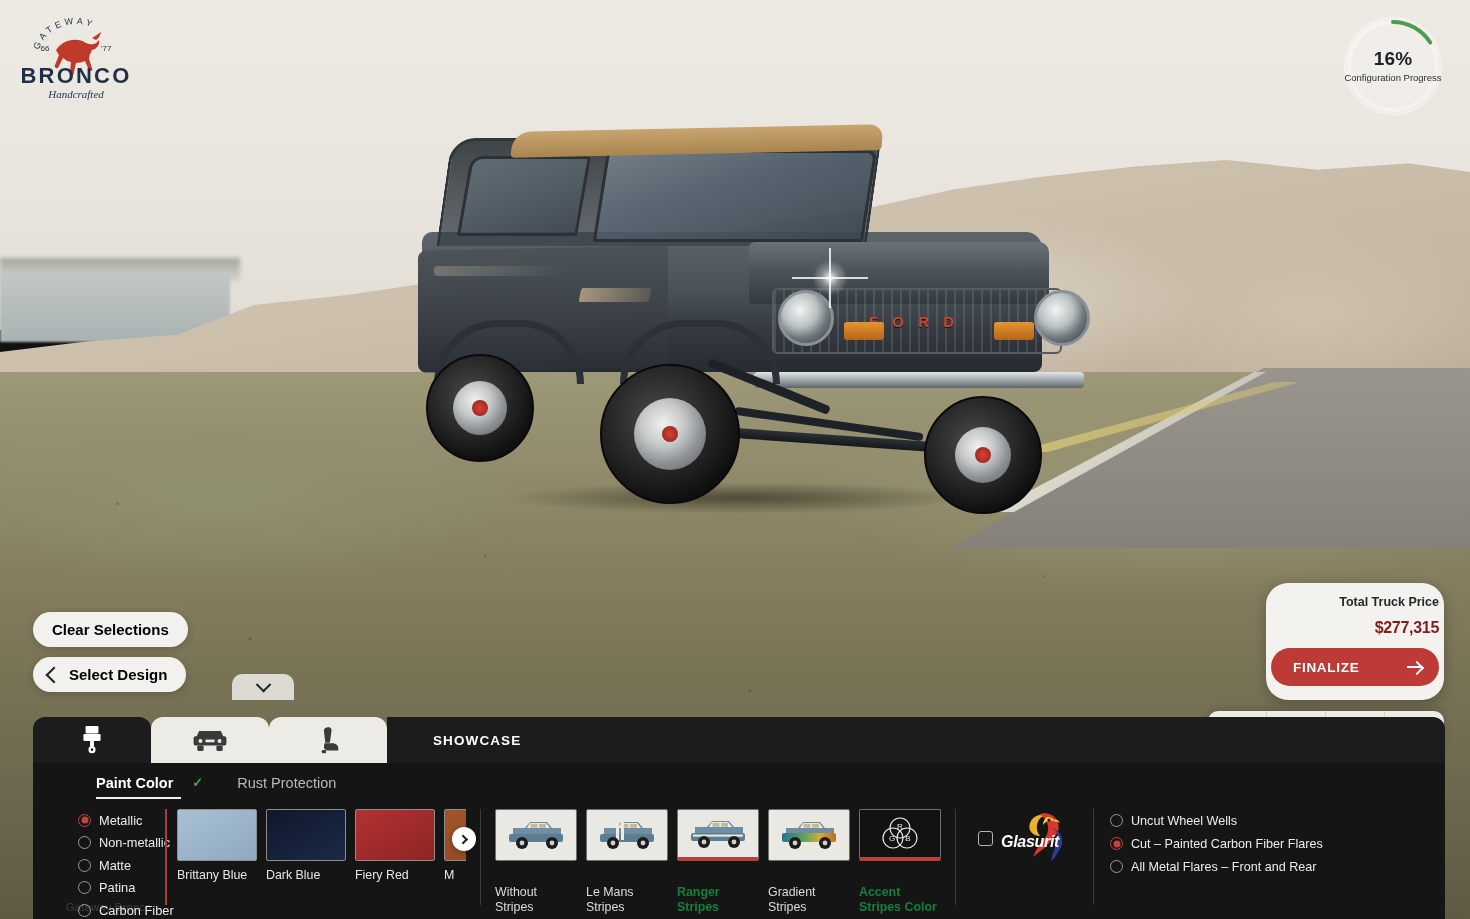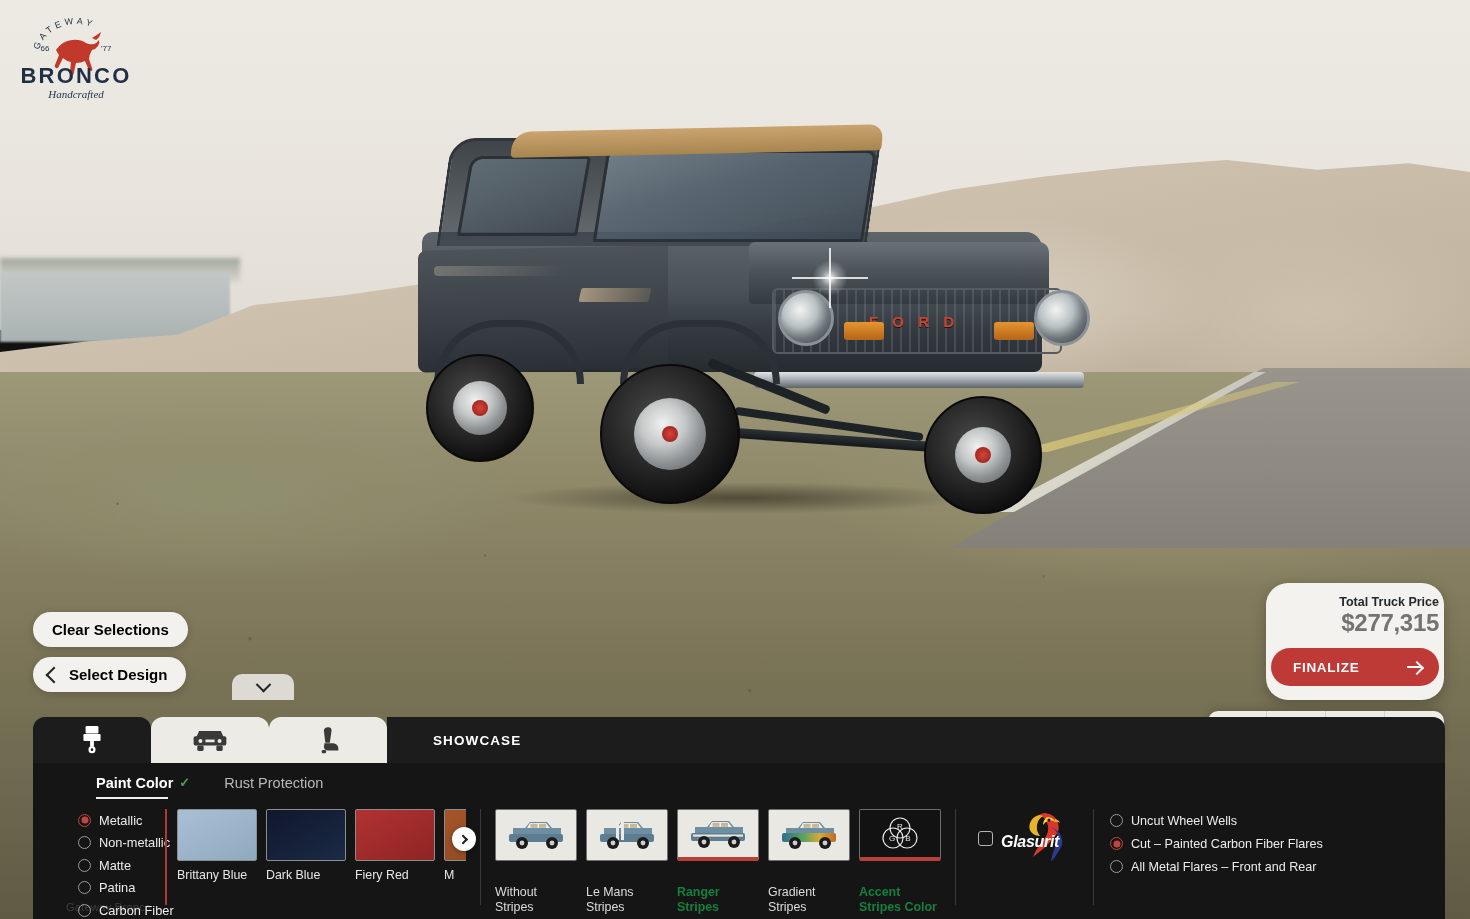--- a/index.html
+++ b/index.html
@@ -269,21 +269,21 @@
 
   
   .price-card {
     position: absolute; right: 26px; top: 583px; width: 178px;
     background: #f3f2ee; border-radius: 22px;
     padding: 12px 5px 14px;
     box-shadow: 0 4px 14px rgba(0,0,0,.25);
     text-align: right;
   }
   .price-card .ptitle { font-size: 12.5px; color: #24282c; font-weight: 600; }
-  .price-card .pval { font-size: 24px; font-weight: 700; color: #737373; margin-top: 0; letter-spacing: -.3px; }
+  .price-card .pval { font-size: 16px; font-weight: 700; color: #7f1d1d; margin-top: 10px; letter-spacing: -.3px; }
   .finalize {
     margin-top: 11px; height: 38px; border-radius: 20px;
     background: #be3a36; color: #fff;
     display: flex; align-items: center; justify-content: space-between;
     padding: 0 16px 0 22px;
     font-size: 13.5px; font-weight: 700; letter-spacing: .7px;
     cursor: pointer;
   }
   .arrow-right { width: 16px; height: 16px; position: relative; }
   .arrow-right::before { content:""; position:absolute; left:0; top:7px; width:15px; height:2px; background:#fff; }
@@ -320,21 +320,21 @@
     flex: 1; height: 46px; background: #1c1c1c;
     display:flex; align-items:center; padding-left: 46px;
     color: #fff; font-size: 13.5px; font-weight: 700; letter-spacing: 1.1px;
     border-radius: 0 12px 0 0;
     cursor: pointer;
   }
   .panel-body { background: #151515; border-radius: 0 0 0 0; padding: 0; }
   .subtabs { display: flex; align-items: center; gap: 34px; padding: 12px 58px 0 63px; }
   .subtab {
     font-size: 14.5px; color: #b9b9b9; padding-bottom: 8px; position: relative;
-    cursor: pointer; display: flex; align-items: flex-start; gap: 6px;
+    cursor: pointer; display: flex; align-items: flex-start; gap: 19px;
   }
   .subtab.active { color: #fff; font-weight: 700; }
   .subtab.active::after {
     content:""; position:absolute; left:0; right:22px; bottom:0; height:2px; background:#efefef;
   }
   .check { color: #49a14a; font-size: 13px; font-weight: 700; }
 
   .options-row {
     display: flex; align-items: flex-start;
     padding: 10px 0 0 0; position: relative; height: 120px;
@@ -481,20 +481,28 @@
       <text x="79" y="41" font-family="Liberation Sans, sans-serif" font-size="8" fill="#1f3046">'77</text>
       <g fill="#c0392b">
         <path d="M34 40 q6-9 16-10 q8-1 14 3 q4 2 8 1 q3-1 5-4 q1 3-1 6 q-2 3-6 4 q-3 5-3 9 l3 9 q1 3-1 3 q-2 0-3-3 l-3-7 q-4 2-9 2 l-2 9 q0 3-2 3 q-2 0-2-3 l1-10 q-5-1-8-4 l-4 8 q-1 3-3 2 q-2-1-1-3 l4-10 q-2-3-3-5z"></path>
         <path d="M70 28 q5-3 9-6 q-1 5-5 8z"></path>
       </g>
       <text x="54" y="73" text-anchor="middle" font-family="Liberation Sans, sans-serif" font-size="22" font-weight="700" letter-spacing="2.2" fill="#1f3046">BRONCO</text>
       <text x="54" y="88" text-anchor="middle" font-family="Liberation Serif, serif" font-style="italic" font-size="11" fill="#1f3046">Handcrafted</text>
     </svg>
   </div>
 
+  <div class="progress">
+    <svg viewBox="0 0 98 98" xmlns="http://www.w3.org/2000/svg">
+      <circle cx="49" cy="49" r="44" fill="none" stroke="rgba(255,255,255,0.30)" stroke-width="4"></circle>
+      <circle id="prog-arc" cx="49" cy="49" r="44" fill="none" stroke="#4b9e4f" stroke-width="4" stroke-linecap="round" transform="rotate(-90 49 49)" stroke-dasharray="276.5" stroke-dashoffset="232.2"></circle>
+    </svg>
+    <div class="pct">16%</div>
+    <div class="plabel">Configuration Progress</div>
+  </div>
 
   <div class="pill pill-clear">
     <span>Clear Selections</span>
   </div>
   <div class="pill pill-design">
     <span class="chev-left"></span>
     <span>Select Design</span>
   </div>
 
   <div class="collapse-tab">

